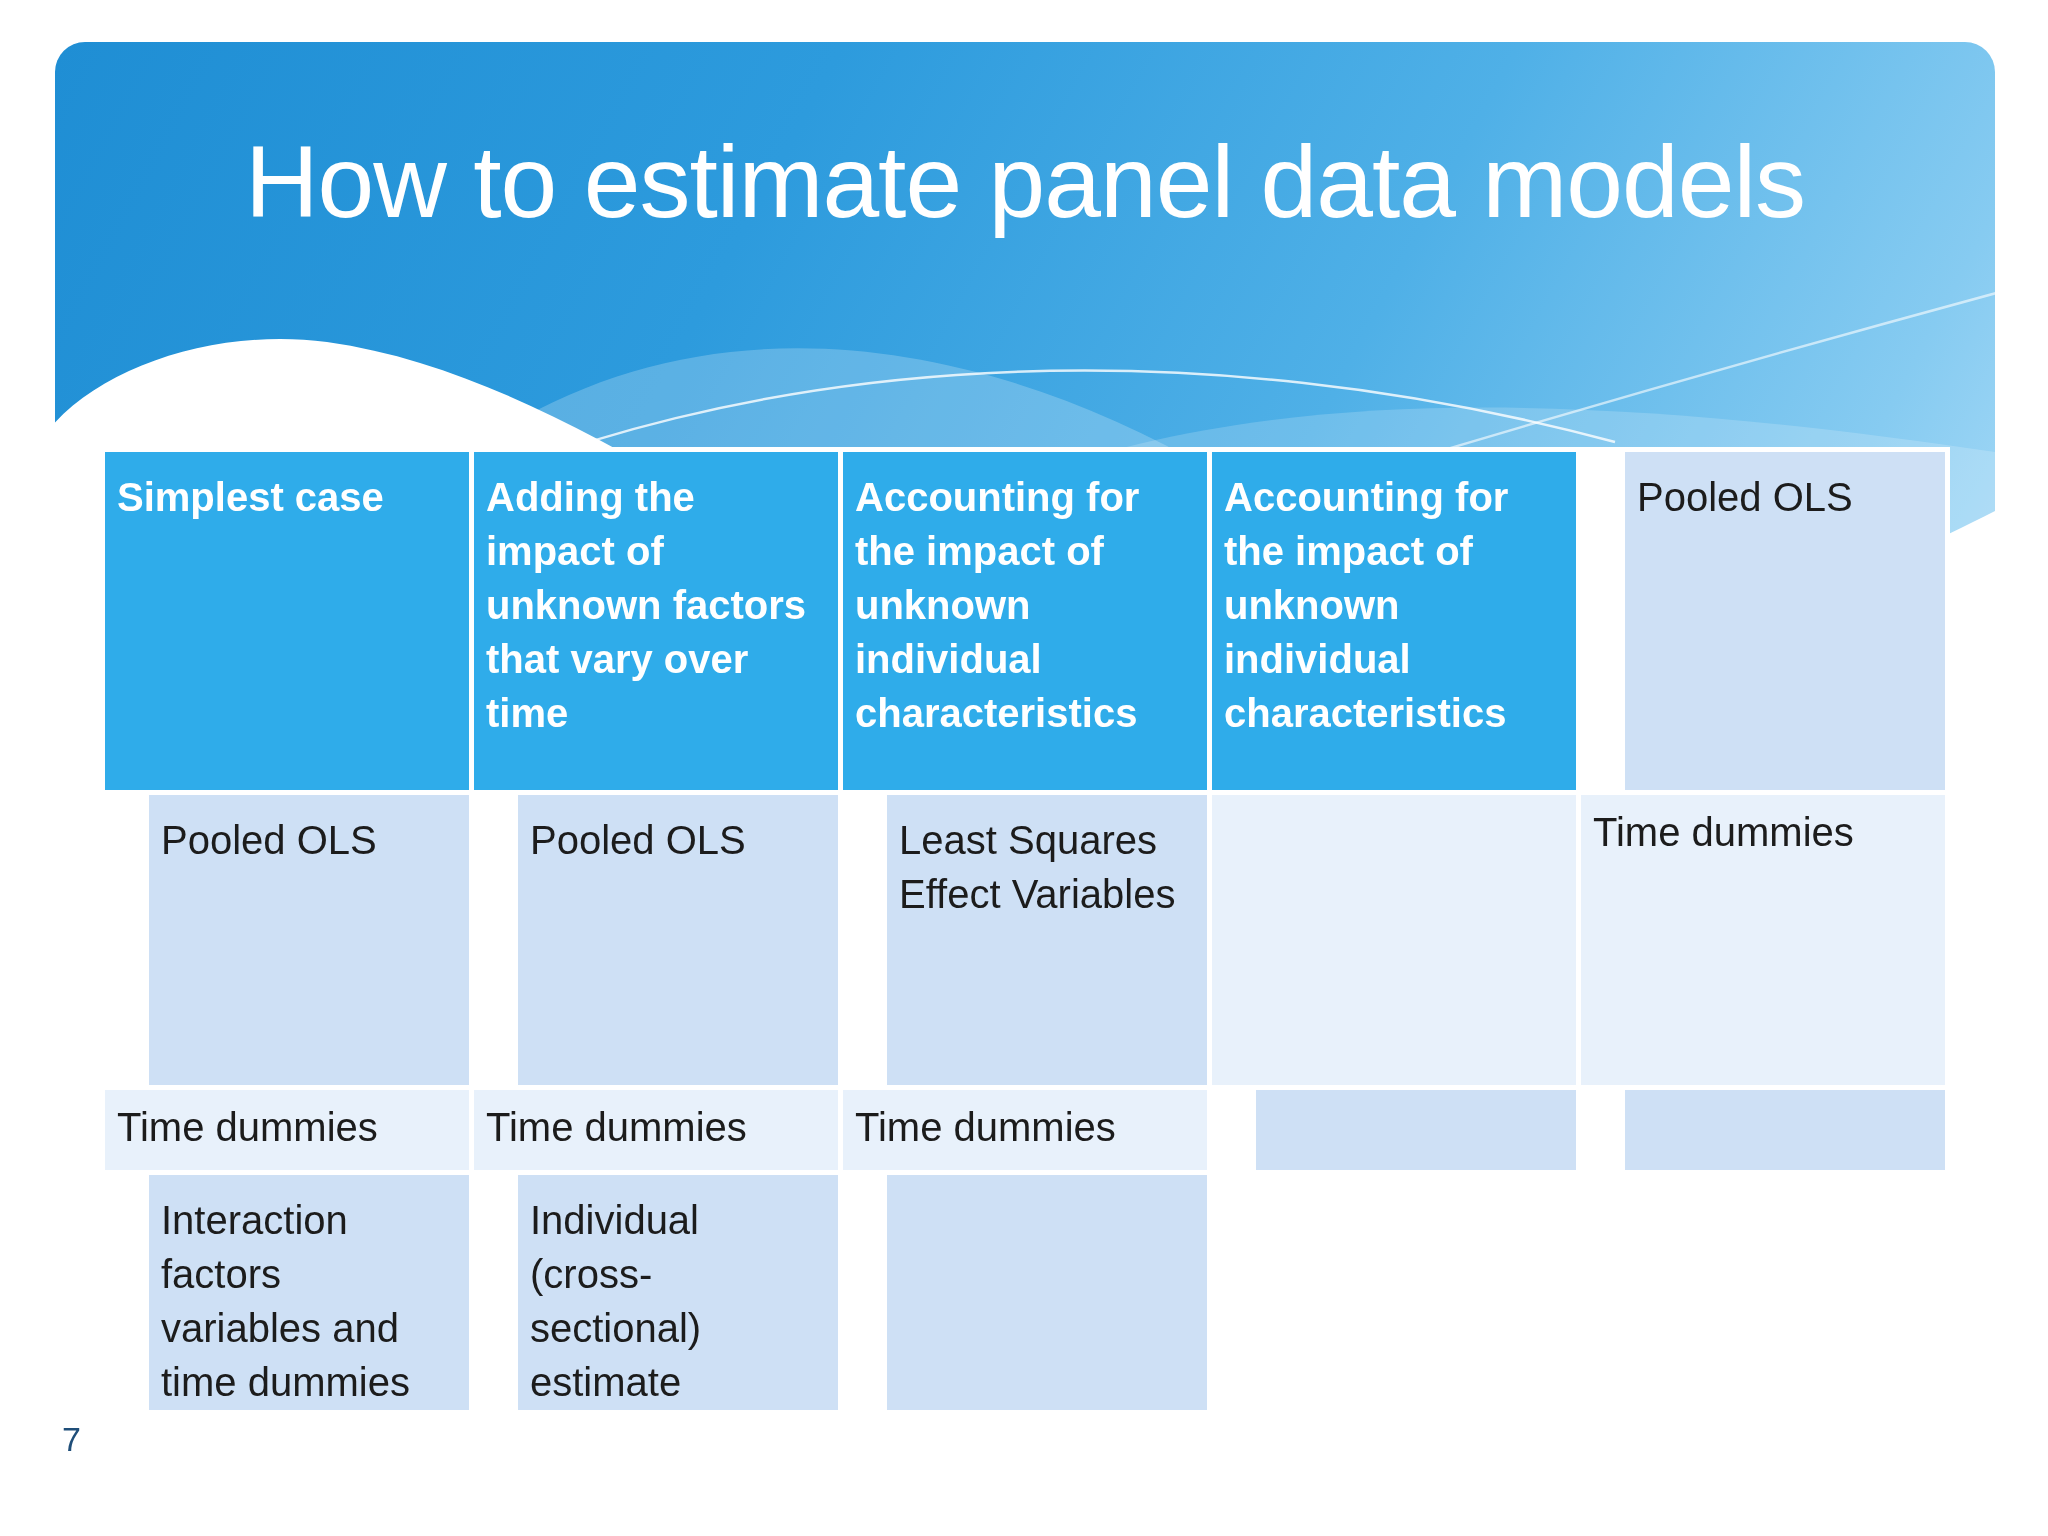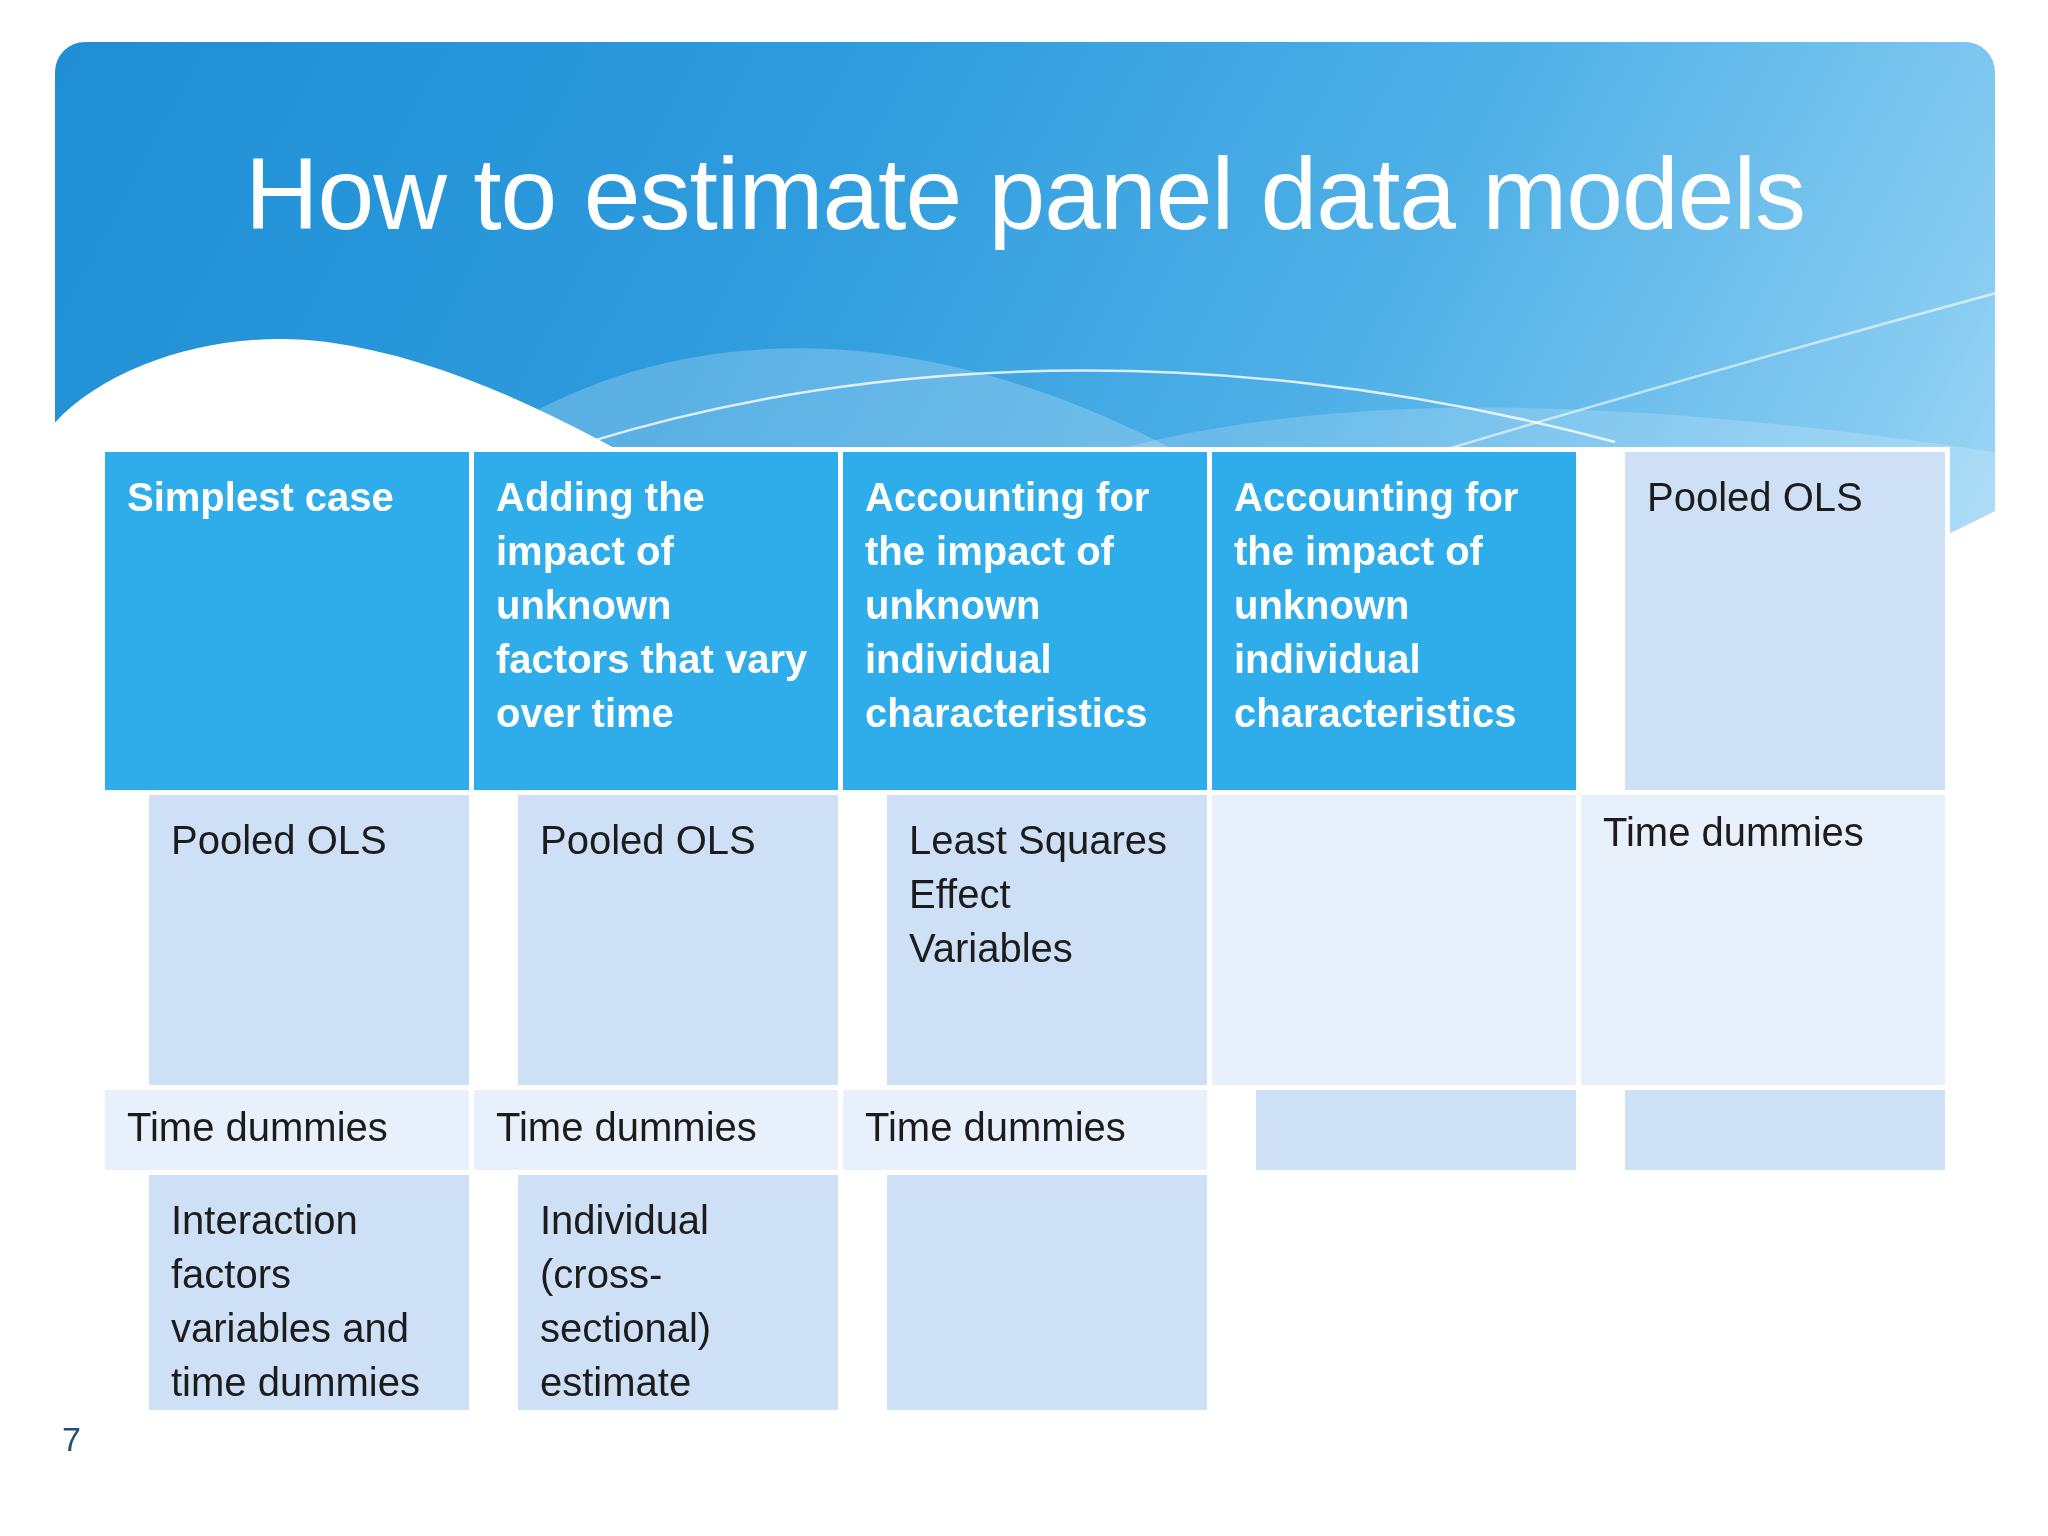--- a/index.html
+++ b/index.html
@@ -12,37 +12,37 @@
   
   .panel{
     position:absolute;left:55px;top:42px;width:1940px;height:592px;
     border-radius:30px 30px 0 0;
     background:linear-gradient(118deg,#1f8ed4 0%,#2d9bdd 35%,#4fb0e7 65%,#86cbf1 90%,#a5d9f6 100%);
     overflow:hidden;
     z-index:1;
   }
   .panel svg{position:absolute;left:0;top:0;width:100%;height:100%;}
   .slide-title{
-    position:relative;z-index:2;margin:12px;padding-top:84px;
+    position:relative;z-index:2;margin:0;padding-top:84px;
     text-align:center;color:#ffffff;
     font-size:102px;font-weight:300;letter-spacing:-1px;line-height:1.1;
   }
 
   
   .grid{
     position:absolute;left:100px;top:447px;width:1850px;
     background:#ffffff;
     display:grid;
     grid-template-columns:repeat(5,1fr);
     grid-template-rows:338px 290px 80px 235px;
     gap:5px;padding:5px;box-sizing:border-box;
     z-index:3;
   }
   .cell{
-    padding:18px 22px 0 22px;
+    padding:18px 22px 0 12px;
     font-size:40px;line-height:1.35;color:#1c1c1c;
     overflow:hidden;
   }
   .cell.head{background:#2facea;color:#ffffff;font-weight:700;}
   .cell.light{background:#cee0f5;margin-left:44px;}
   .cell.pale{background:#e8f1fb;padding-top:10px;}
 
   
   .page-num{
     position:absolute;left:62px;top:1420px;

